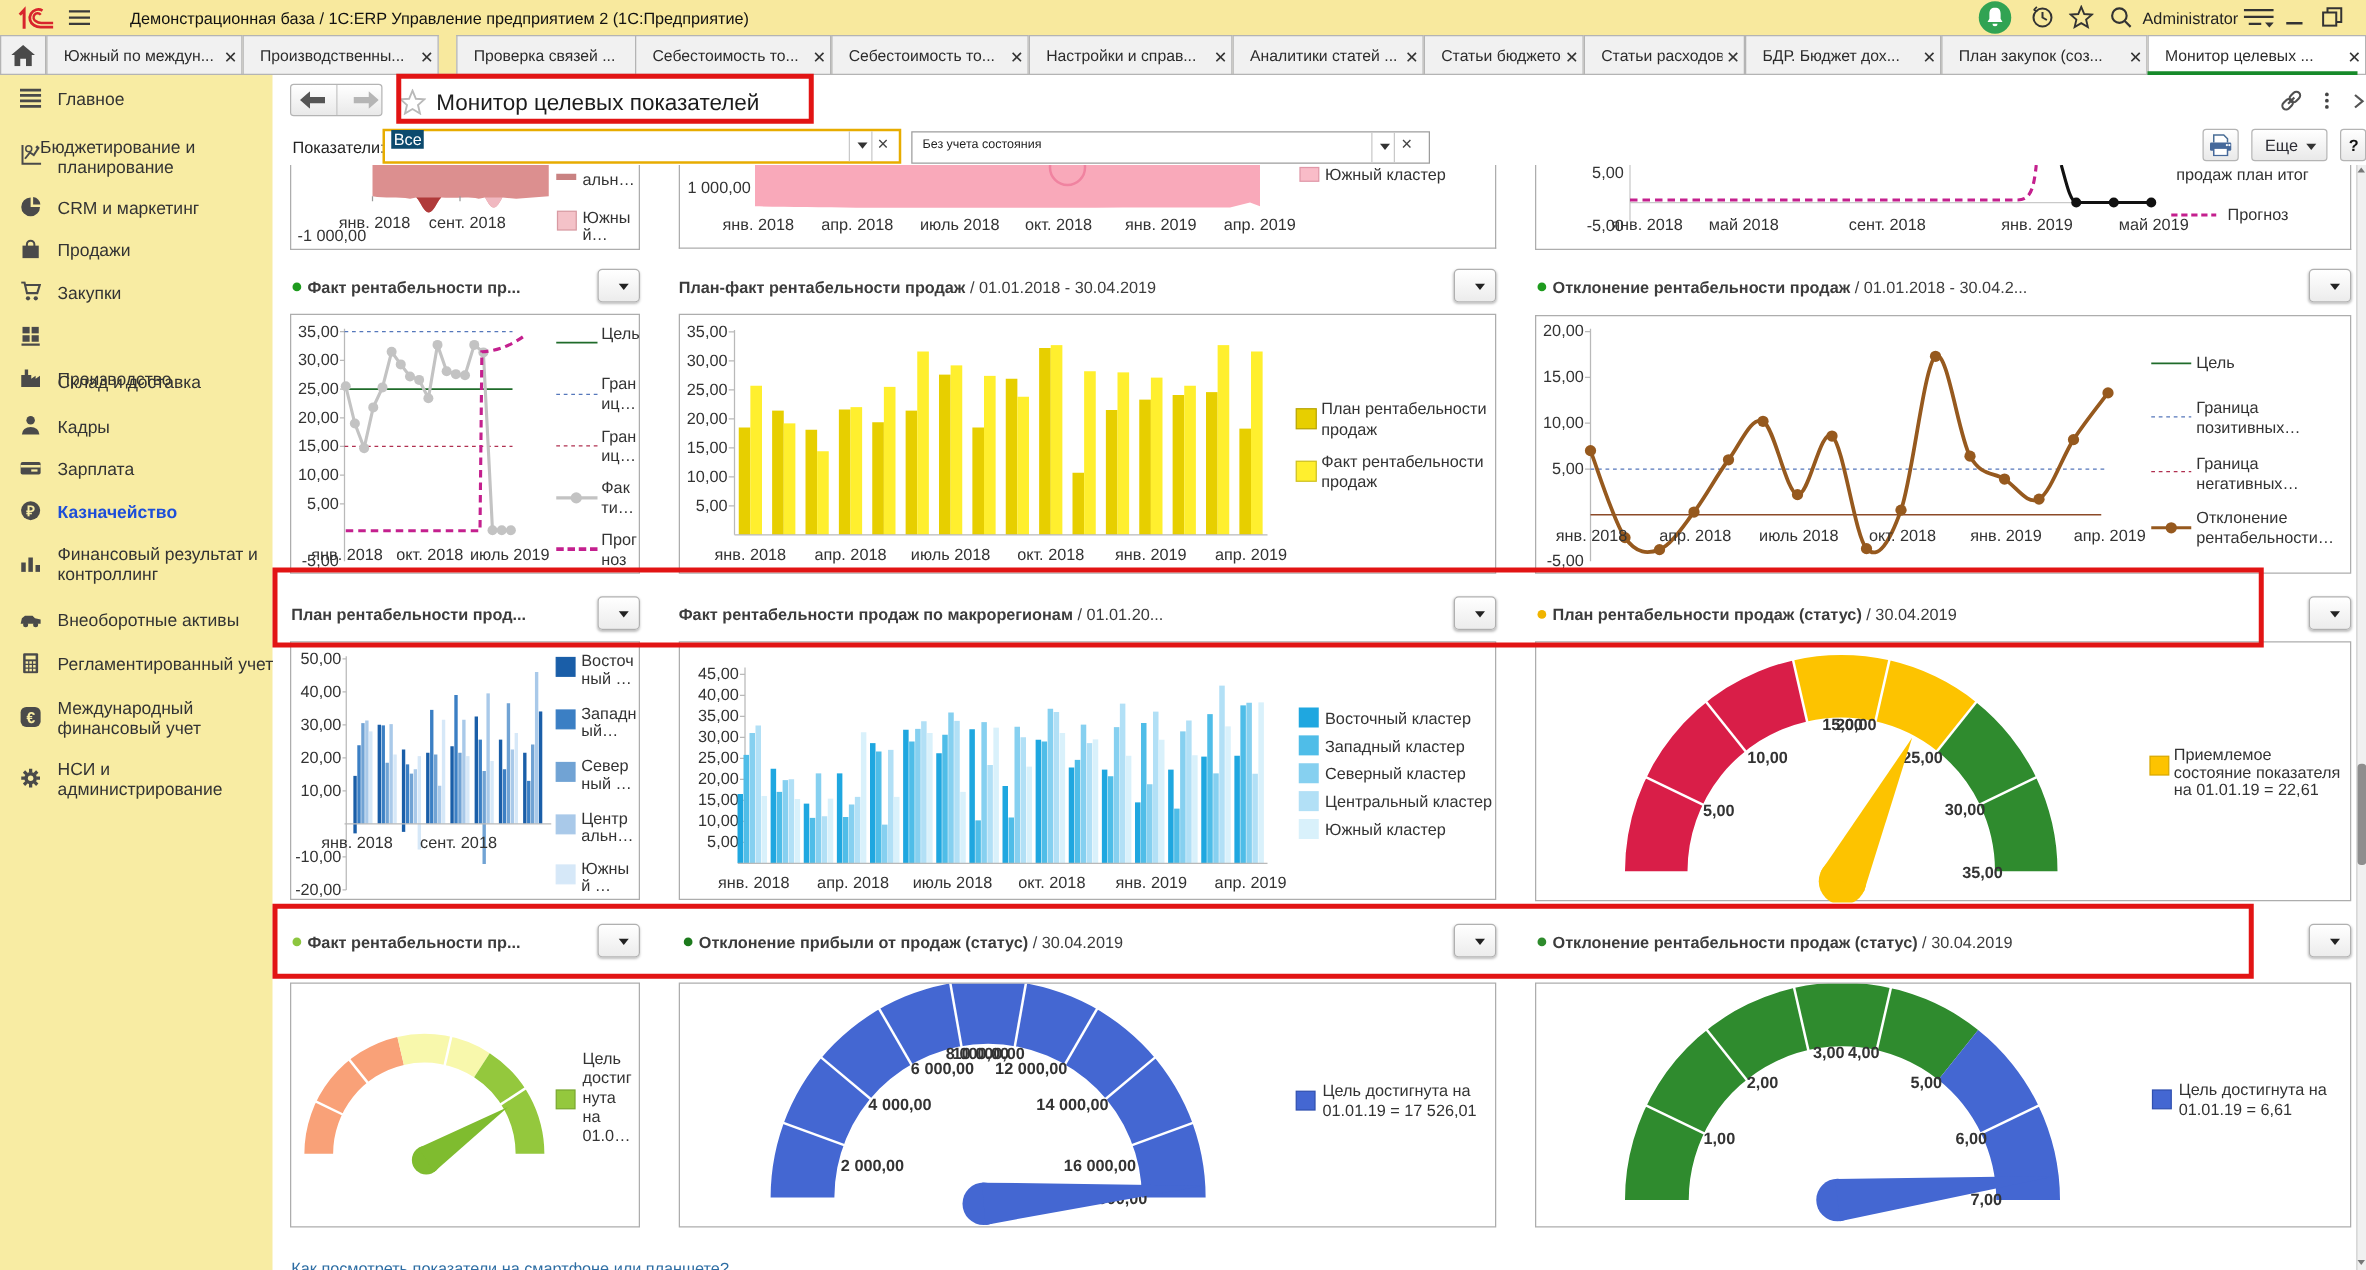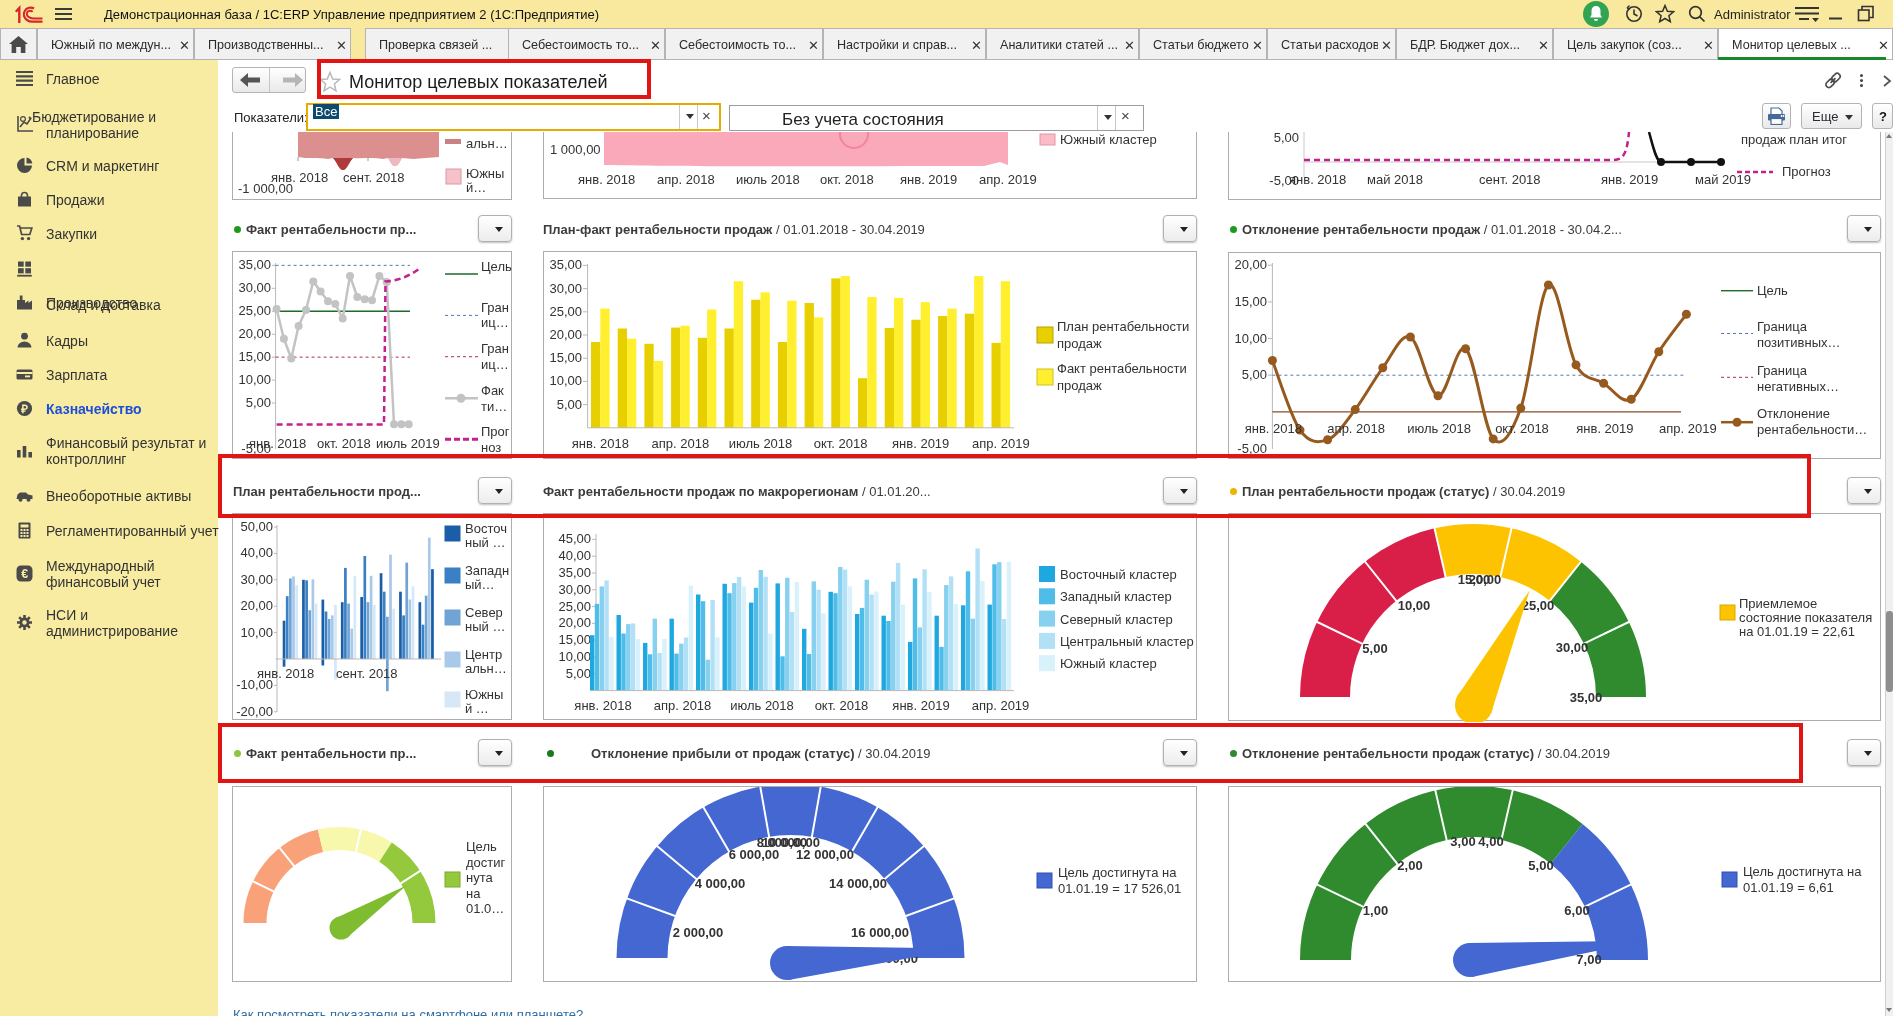--- a/index.html
+++ b/index.html
@@ -102,21 +102,21 @@
   </div>
 <div class="tab" style="left:1267px;width:129px;">
     <span class="tablbl">Статьи расходов</span>
     <span class="tabx">✕</span>
   </div>
 <div class="tab" style="left:1396px;width:157px;">
     <span class="tablbl">БДР. Бюджет дох...</span>
     <span class="tabx">✕</span>
   </div>
 <div class="tab" style="left:1553px;width:165px;">
-    <span class="tablbl">Цель закупок (соз...</span>
+    <span class="tablbl">План закупок (соз...</span>
     <span class="tabx">✕</span>
   </div>
 <div class="tab" style="left:1718px;width:175px;background:#ffffff;">
     <span class="tablbl">Монитор целевых ...</span>
     <span class="tabx">✕</span>
   </div>
 <div style="position:absolute;left:0;top:59px;width:1893px;height:1px;background:#b4b4b4;z-index:4;"></div>
 <div style="position:absolute;left:1718px;top:57px;width:168px;height:3px;background:#168a2a;z-index:6;"></div>
 <div style="position:absolute;left:0;top:60px;width:218px;height:956px;background:#f8eca3;"></div>
 <div style="position:absolute;left:46px;top:71px;font-size:14px;color:#333;font-weight:normal;white-space:nowrap;">Главное</div>
@@ -258,21 +258,21 @@
     <path d="M1,1 L7,6 L1,11" fill="none" stroke="#555" stroke-width="1.8"></path>
   </svg>
 <div style="position:absolute;left:234px;top:110px;font-size:13px;color:#222;font-weight:normal;white-space:nowrap;">Показатели:</div>
 <div style="position:absolute;left:306px;top:103px;width:415px;height:28px;background:#fff;border:2px solid #e7ac00;"></div>
 <div style="position:absolute;left:313px;top:104px;background:#0c4a6e;color:#fff;font-size:13px;padding:0 2px;">Все</div>
 <div style="position:absolute;left:679px;top:105px;width:1px;height:24px;background:#c9c9c9;"></div>
 <div style="position:absolute;left:686px;top:114px;border-left:4px solid transparent;border-right:4px solid transparent;border-top:5px solid #333;"></div>
 <div style="position:absolute;left:697px;top:105px;width:1px;height:24px;background:#c9c9c9;"></div>
 <div style="position:absolute;left:702px;top:107px;font-size:15px;color:#444;font-weight:normal;white-space:nowrap;">×</div>
 <div style="position:absolute;left:729px;top:105px;width:415px;height:26px;background:#fff;border:1px solid #9d9d9d;"></div>
-<div style="position:absolute;left:738px;top:110px;font-size:17px;color:#222;font-weight:normal;white-space:nowrap;margin-left:44px;">Без учета состояния</div>
+<div style="position:absolute;left:738px;top:110px;font-size:10px;color:#222;font-weight:normal;white-space:nowrap;">Без учета состояния</div>
 <div style="position:absolute;left:1097px;top:106px;width:1px;height:24px;background:#c9c9c9;"></div>
 <div style="position:absolute;left:1104px;top:115px;border-left:4px solid transparent;border-right:4px solid transparent;border-top:5px solid #333;"></div>
 <div style="position:absolute;left:1115px;top:106px;width:1px;height:24px;background:#c9c9c9;"></div>
 <div style="position:absolute;left:1121px;top:107px;font-size:15px;color:#444;font-weight:normal;white-space:nowrap;">×</div>
 <div style="position:absolute;left:1762px;top:103px;width:29px;height:26px;background:linear-gradient(#ffffff,#e9e9e9);border:1px solid #b4b4b4;border-radius:3px;"></div>
 <svg style="position:absolute;left:1767px;top:107px;" width="19" height="18" viewBox="0 0 19 18">
     <g>
       <path d="M4,7 L4,1 L12,1 L15,4 L15,7" fill="#fff" stroke="#4a6e96" stroke-width="1.2"></path>
       <rect x="1" y="7" width="17" height="6.5" rx="1" fill="#46699b"></rect>
       <rect x="4" y="11.5" width="11" height="6" fill="#fff" stroke="#46699b" stroke-width="1.2"></rect>
@@ -348,21 +348,21 @@
 <div class="ddbtn" style="left:478px;top:477px;"></div>
 <div class="hdr" style="left:543px;top:484px;">Факт рентабельности продаж по макрорегионам <span>/ 01.01.20...</span></div>
 <div class="ddbtn" style="left:1163px;top:477px;"></div>
 <div style="position:absolute;left:1230px;top:488px;width:7px;height:7px;border-radius:50%;background:#f0b400;"></div>
 <div class="hdr" style="left:1242px;top:484px;">План рентабельности продаж (статус) <span>/ 30.04.2019</span></div>
 <div class="ddbtn" style="left:1847px;top:477px;"></div>
 <div style="position:absolute;left:234px;top:750px;width:7px;height:7px;border-radius:50%;background:#8dc63f;"></div>
 <div class="hdr" style="left:246px;top:746px;">Факт рентабельности пр...</div>
 <div class="ddbtn" style="left:478px;top:739px;"></div>
 <div style="position:absolute;left:547px;top:750px;width:7px;height:7px;border-radius:50%;background:#1c7a1c;"></div>
-<div class="hdr" style="left:559px;top:746px;margin-left:32px;">Отклонение прибыли от продаж (статус) <span>/ 30.04.2019</span></div>
+<div class="hdr" style="left:559px;top:746px;">Отклонение прибыли от продаж (статус) <span>/ 30.04.2019</span></div>
 <div class="ddbtn" style="left:1163px;top:739px;"></div>
 <div style="position:absolute;left:1230px;top:750px;width:7px;height:7px;border-radius:50%;background:#2e8b2c;"></div>
 <div class="hdr" style="left:1242px;top:746px;">Отклонение рентабельности продаж (статус) <span>/ 30.04.2019</span></div>
 <div class="ddbtn" style="left:1847px;top:739px;"></div>
 <div class="chartbox" style="left:232px;top:251px;width:280px;height:208px;">
     <svg width="280" height="208" viewBox="0 0 280 208" style="position:absolute;left:0;top:0;">
       <text x="38" y="17.349999999999994" font-size="13" fill="#333" font-weight="normal" text-anchor="end" font-family="Liberation Sans">35,00</text>
       <text x="38" y="40.30000000000001" font-size="13" fill="#333" font-weight="normal" text-anchor="end" font-family="Liberation Sans">30,00</text>
       <text x="38" y="63.25" font-size="13" fill="#333" font-weight="normal" text-anchor="end" font-family="Liberation Sans">25,00</text>
       <text x="38" y="86.2" font-size="13" fill="#333" font-weight="normal" text-anchor="end" font-family="Liberation Sans">20,00</text>

